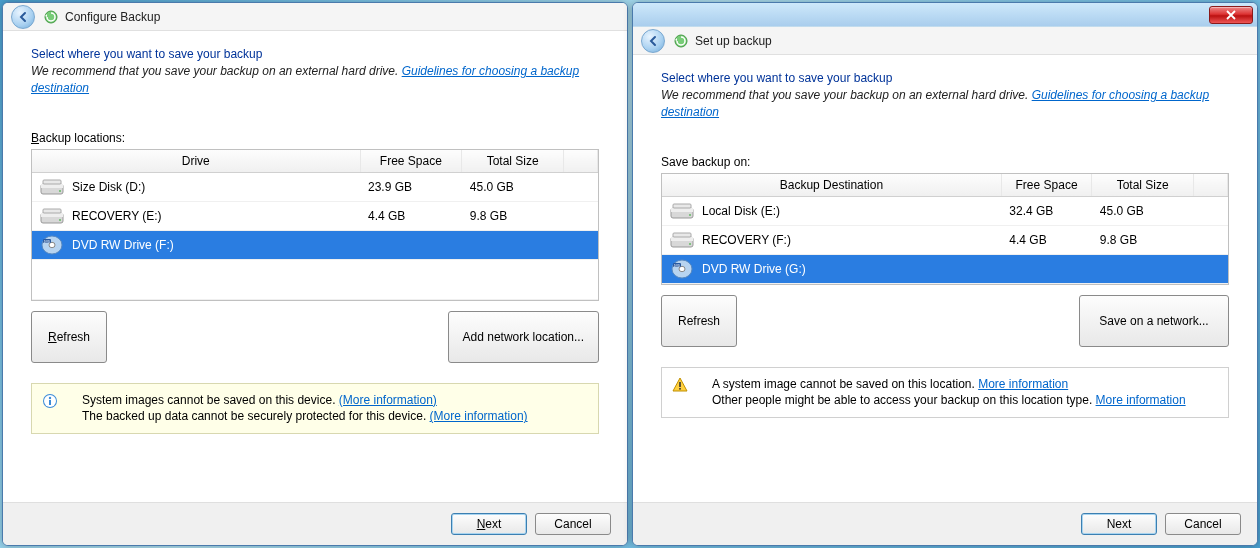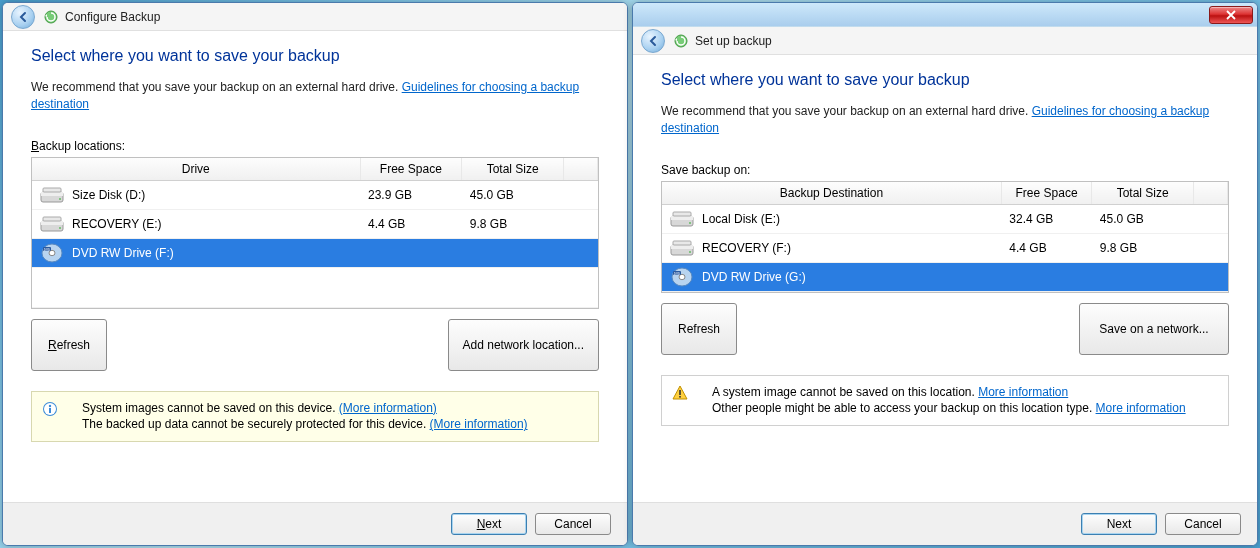--- a/index.html
+++ b/index.html
@@ -80,25 +80,25 @@
   }
   .content {
     flex: 1;
     padding: 16px 28px 6px 28px;
     overflow: hidden;
     display:flex;
     flex-direction:column;
   }
   .heading {
     color: #003399;
-    font-size: 16px;
+    font-size: 12px;
     font-weight: 400;
-    margin-bottom: 14px;
-  }
-  .desc { color:#222; margin-bottom: 8px; line-height: 1.4; }
+    margin-bottom: 2px;
+  }
+  .desc { color:#222; margin-bottom: 16px; line-height: 1.4; font-style: italic; }
   .link { color: #0066cc; text-decoration: underline; cursor:pointer; }
   .list-label { margin-top: 18px; margin-bottom: 4px; }
   .list-label .accel { text-decoration: underline; }
   .table {
     border: 1px solid #c0c0c0;
     width: 100%;
     border-collapse: collapse;
     background:#fff;
   }
   .table th {

